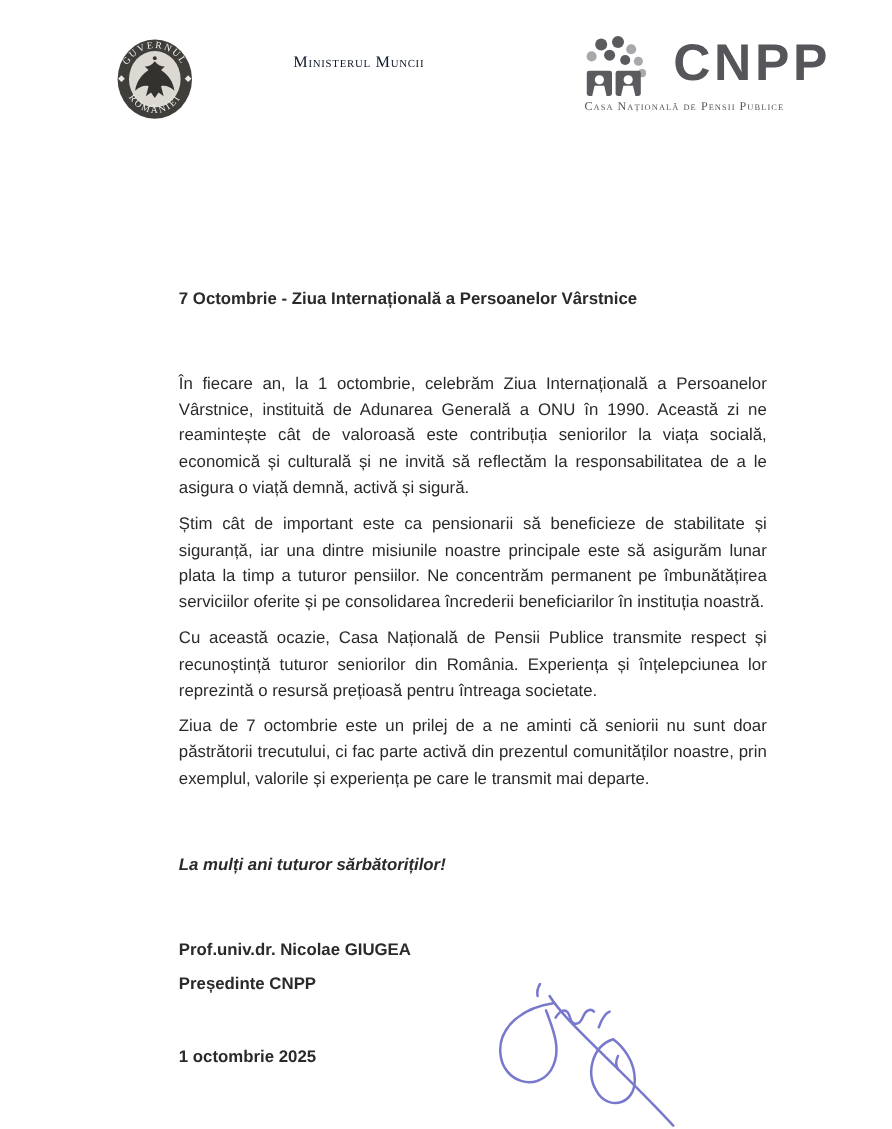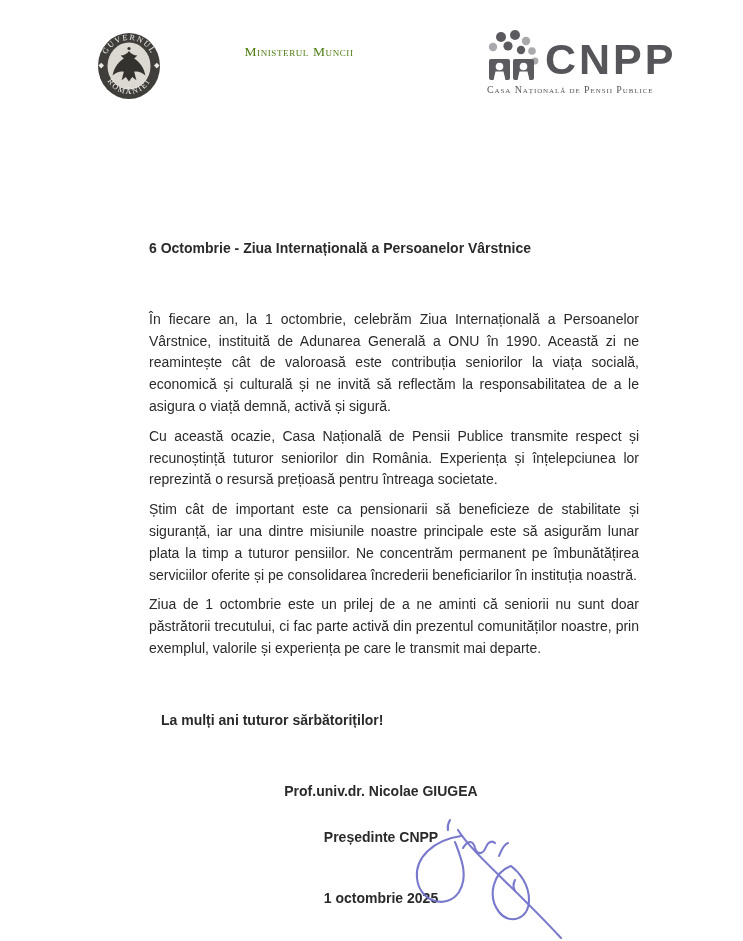--- a/index.html
+++ b/index.html
@@ -4,50 +4,50 @@
 <style>
   html,body{margin:0;padding:0;background:#ffffff;}
   .page{
     position:relative;width:743px;height:941px;background:#ffffff;overflow:hidden;
     font-family:"Liberation Sans","DejaVu Sans",sans-serif;color:#2a2a2a;
   }
   
   .seal{position:absolute;left:96px;top:30px;}
   .ministry{
     position:absolute;left:168px;top:44px;width:262px;text-align:center;
-    font-family:"Liberation Serif","DejaVu Serif",serif;color:#4d7c0f;
+    font-family:"Liberation Serif","DejaVu Serif",serif;color:#0f172a;
     font-variant:small-caps;letter-spacing:.6px;
   }
   .ministry .m1{font-size:13.5px;line-height:15px;}
   .ministry .m2{font-size:12.5px;line-height:15px;}
   .cnpp{position:absolute;left:487px;top:30px;width:200px;}
-  .cnpp-row{display:flex;align-items:flex-end;}
+  .cnpp-row{display:flex;align-items:flex-start;gap:16px;}
   .cnpp-mark{flex:0 0 auto;}
   .cnpp-acronym{
     font-size:43px;font-weight:bold;letter-spacing:3px;color:#55555a;
     line-height:46px;margin-left:4px;
   }
   .cnpp-subtitle{
     margin-top:2px;font-family:"Liberation Serif","DejaVu Serif",serif;
     font-variant:small-caps;font-size:10px;letter-spacing:.9px;color:#55555a;
     white-space:nowrap;
   }
   
   .letter{position:absolute;left:149px;top:238px;width:490px;}
   .title{font-size:14px;font-weight:bold;line-height:21.8px;}
   .letter p{
     margin:0 0 8px 0;font-size:14px;line-height:21.8px;text-align:justify;
   }
   .letter p:first-of-type{margin-top:49px;}
   .greeting{
-    position:absolute;left:12px;top:474px;font-size:14px;font-weight:bold;
+    position:absolute;left:0;top:474px;font-size:14px;font-weight:bold;font-style:italic;
   }
-  .signoff{position:absolute;left:0;top:543px;width:464px;text-align:center;}
+  .signoff{position:absolute;left:0;top:543px;width:464px;text-align:left;}
   .signoff .name{font-size:14px;font-weight:bold;line-height:21.8px;}
-  .signoff .role{font-size:14px;font-weight:bold;line-height:21.8px;margin-top:24px;}
+  .signoff .role{font-size:14px;font-weight:bold;line-height:21.8px;margin-top:6px;}
   .signoff .date{font-size:14px;font-weight:bold;line-height:21.8px;margin-top:39px;}
   .signature-svg{position:absolute;left:403px;top:814px;}
   .seal-arc-text{
     font-family:"Liberation Serif","DejaVu Serif",serif;font-size:8px;
     letter-spacing:1.6px;fill:#f2f1ee;
   }
 </style>
 </head>
 <body>
 
@@ -99,25 +99,25 @@
         <path d="M6.5 50 l2 -8.5 h8 l2 8.5 z" fill="#ffffff"></path>
         <circle cx="36.5" cy="36.5" r="3.8" fill="#ffffff"></circle>
         <path d="M30.5 50 l2 -8.5 h8 l2 8.5 z" fill="#ffffff"></path>
       </svg>
       <div class="cnpp-acronym">CNPP</div>
     </div>
     <div class="cnpp-subtitle">Casa Națională de Pensii Publice</div>
   </div>
 
   <div class="letter">
-    <div class="title">6 Octombrie - Ziua Internațională a Persoanelor Vârstnice</div>
+    <div class="title">7 Octombrie - Ziua Internațională a Persoanelor Vârstnice</div>
     <p>În fiecare an, la 1 octombrie, celebrăm Ziua Internațională a Persoanelor Vârstnice, instituită de Adunarea Generală a ONU în 1990. Această zi ne reamintește cât de valoroasă este contribuția seniorilor la viața socială, economică și culturală și ne invită să reflectăm la responsabilitatea de a le asigura o viață demnă, activă și sigură.</p>
+    <p>Știm cât de important este ca pensionarii să beneficieze de stabilitate și siguranță, iar una dintre misiunile noastre principale este să asigurăm lunar plata la timp a tuturor pensiilor. Ne concentrăm permanent pe îmbunătățirea serviciilor oferite și pe consolidarea încrederii beneficiarilor în instituția noastră.</p>
     <p>Cu această ocazie, Casa Națională de Pensii Publice transmite respect și recunoștință tuturor seniorilor din România. Experiența și înțelepciunea lor reprezintă o resursă prețioasă pentru întreaga societate.</p>
-    <p>Știm cât de important este ca pensionarii să beneficieze de stabilitate și siguranță, iar una dintre misiunile noastre principale este să asigurăm lunar plata la timp a tuturor pensiilor. Ne concentrăm permanent pe îmbunătățirea serviciilor oferite și pe consolidarea încrederii beneficiarilor în instituția noastră.</p>
-    <p>Ziua de 1 octombrie este un prilej de a ne aminti că seniorii nu sunt doar păstrătorii trecutului, ci fac parte activă din prezentul comunităților noastre, prin exemplul, valorile și experiența pe care le transmit mai departe.</p>
+    <p>Ziua de 7 octombrie este un prilej de a ne aminti că seniorii nu sunt doar păstrătorii trecutului, ci fac parte activă din prezentul comunităților noastre, prin exemplul, valorile și experiența pe care le transmit mai departe.</p>
 
     <div class="greeting">La mulți ani tuturor sărbătoriților!</div>
 
     <div class="signoff">
       <div class="name">Prof.univ.dr. Nicolae GIUGEA</div>
       <div class="role">Președinte CNPP</div>
       <div class="date">1 octombrie 2025</div>
     </div>
   </div>
 

